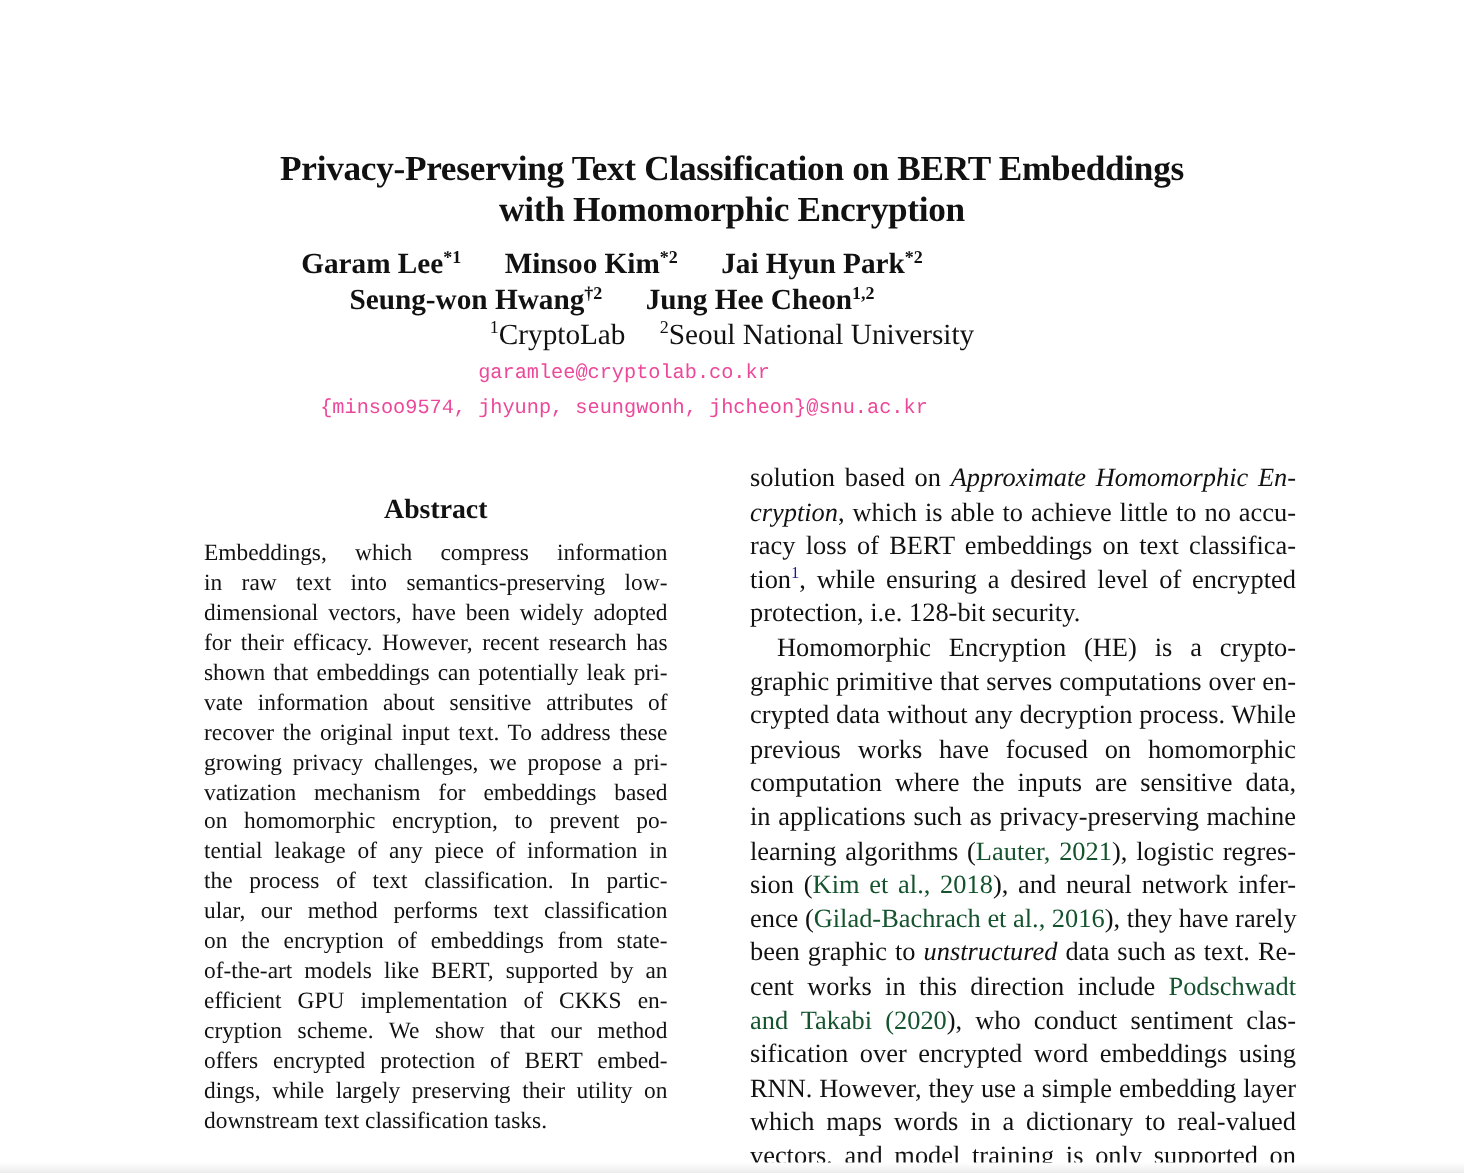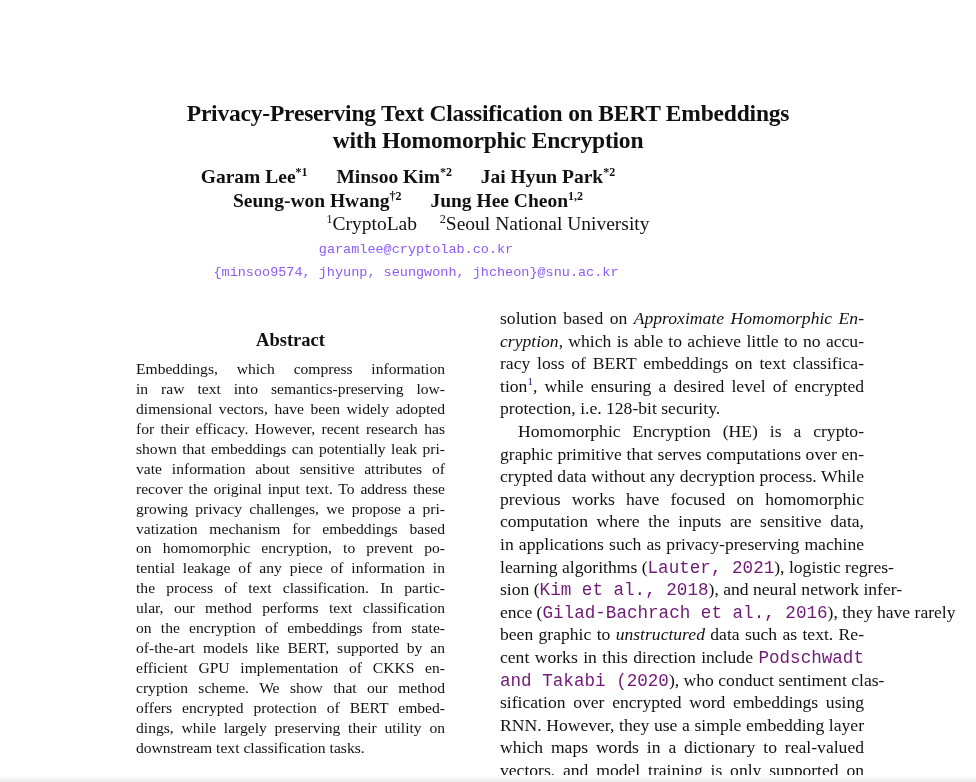--- a/index.html
+++ b/index.html
@@ -27,39 +27,39 @@
     .author { display: inline-block; margin: 0 12px; }
     .affil {
       position: absolute; left: 0; width: 976px; top: 212px;
       text-align: center; font-size: 19.5px; line-height: 24px;
     }
     .affil sup { font-size: 12px; vertical-align: 7px; line-height: 0; }
     .affil .aff { display: inline-block; margin: 0 9px; }
     .email {
       position: absolute; left: 0; width: 832px;
       text-align: center; font-family: "Liberation Mono", "DejaVu Sans Mono", monospace;
-      font-size: 13.5px; line-height: 18px; color: #8b5cf6;
+      font-size: 13.5px; line-height: 18px; color: #ec4899;
     }
     .email1 { top: 241px; }
     .email2 { top: 264px; }
 
     .col-left { position: absolute; left: 136px; top: 328px; width: 309px; }
     .abs-head { text-align: center; font-weight: bold; font-size: 18.5px; line-height: 24px; margin-bottom: 7px; }
     .abs-body {
       font-size: 15.6px; line-height: 19.95px; text-align: justify;
       hyphens: manual;
     }
     .abs-body .ln, .col-right .ln { display: block; text-align: justify; text-align-last: justify; white-space: nowrap; }
     .abs-body .ln.last, .col-right .ln.last { text-align-last: left; }
     .abs-body .ln { height: 19.95px; }
 
     .col-right { position: absolute; left: 500px; top: 307px; width: 364px; font-size: 17.6px; line-height: 22.6px; }
     .col-right .ln { height: 22.6px; }
     .col-right .indent { padding-left: 18px; }
-    .cite { color: #701a75; font-family: Liberation Mono, monospace; }
+    .cite { color: #14532d; }
     .fn { color: #1a1a8c; font-size: 11px; vertical-align: 7px; line-height: 0; }
     em { font-style: italic; }
     .jl { display: flex; justify-content: space-between; white-space: nowrap; }
   </style>
 </head>
 <body>
 
 <div class="page">
 
   <div class="title">

